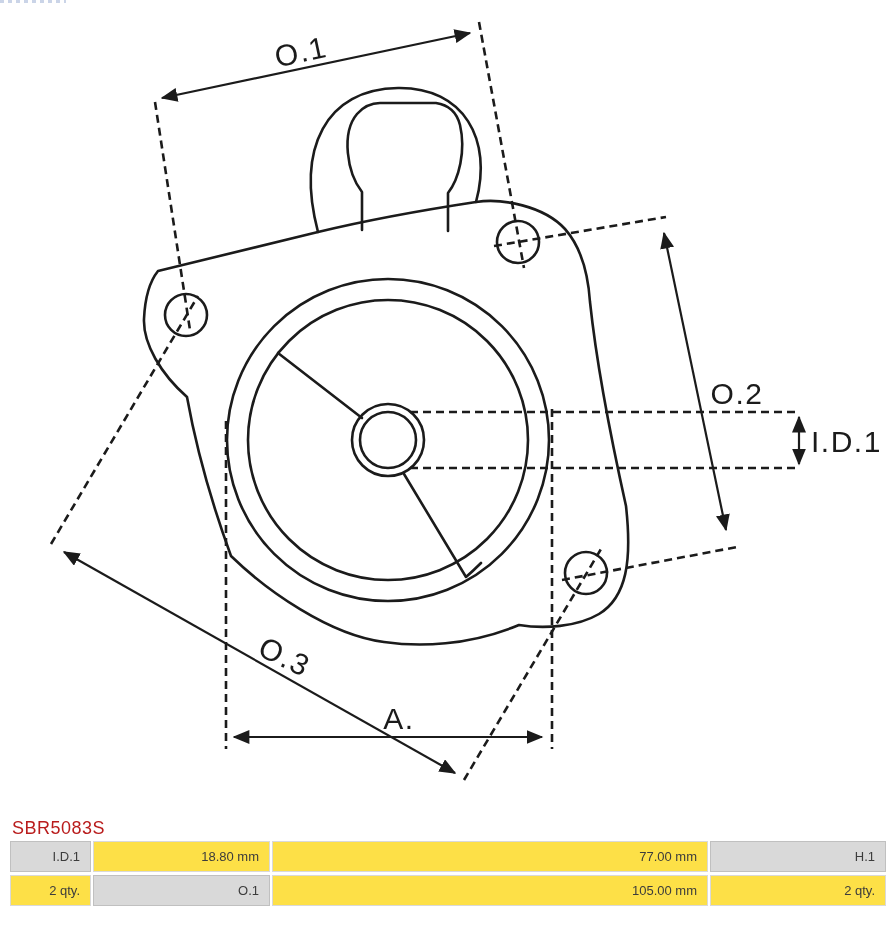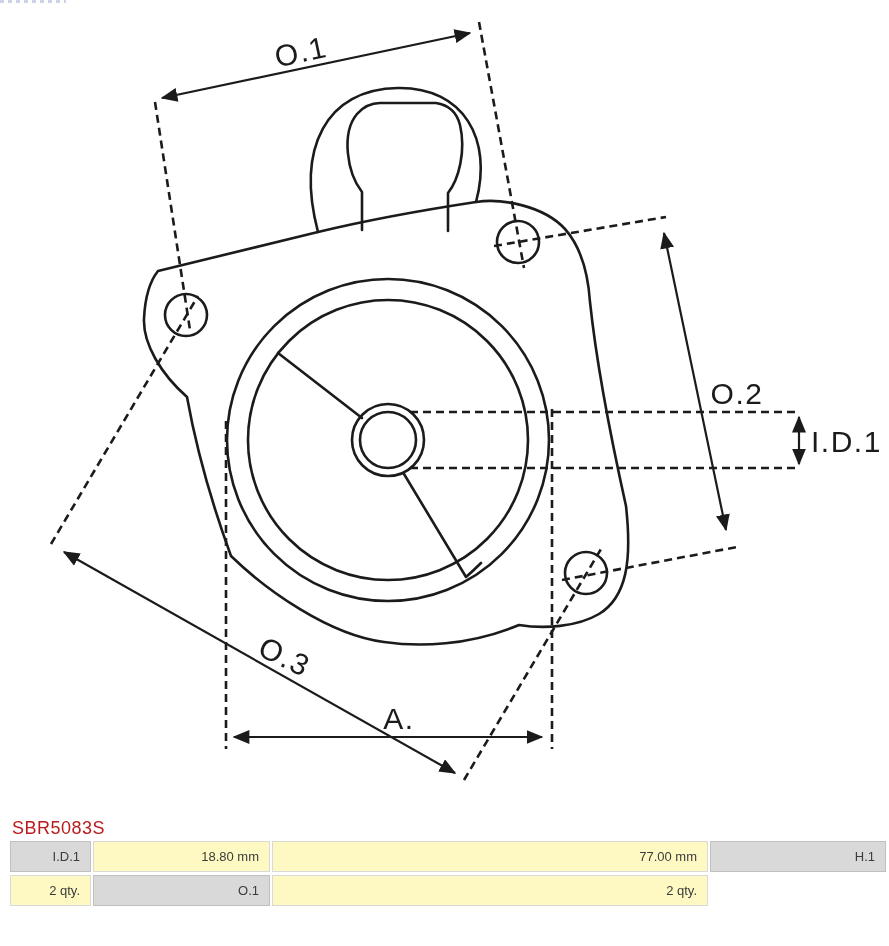--- a/index.html
+++ b/index.html
@@ -33,21 +33,21 @@
     grid-auto-rows:31px;
     column-gap:2px;row-gap:3px;
     font-size:13px;color:#3c3c3c;
   }
   .cell{
     box-sizing:border-box;
     display:flex;align-items:center;justify-content:flex-end;
     padding-right:10px;overflow:hidden;white-space:nowrap;
   }
   .cell.lbl{background:#d9d9d9;border:1px solid #c0c0c0;}
-  .cell.val{background:#fef9c3;border:1px solid #d9d9d9;}
+  .cell.val{background:#fde047;border:1px solid #d9d9d9;}
 </style>
 </head>
 <body>
 
 <div class="artifact"></div>
 
 <svg class="drawing" width="889" height="800" viewBox="0 0 889 800">
   <defs>
     <marker id="ah" viewBox="0 0 12 10" markerWidth="17" markerHeight="14" refX="11" refY="5" orient="auto-start-reverse" markerUnits="userSpaceOnUse">
       <path d="M0,0 L12,5 L0,10 Z" fill="#1b1b1b"></path>
@@ -122,14 +122,15 @@
 <div class="spec-table">
 
   <div class="cell lbl">I.D.1</div>
   <div class="cell val">18.80 mm</div>
   <div class="cell val">77.00 mm</div>
 
   <div class="cell lbl">H.1</div>
   <div class="cell val">2 qty.</div>
 
   <div class="cell lbl">O.1</div>
+  <div class="cell val">105.00 mm</div>
   <div class="cell val">2 qty.</div>
 </div>
 
 </body></html>

